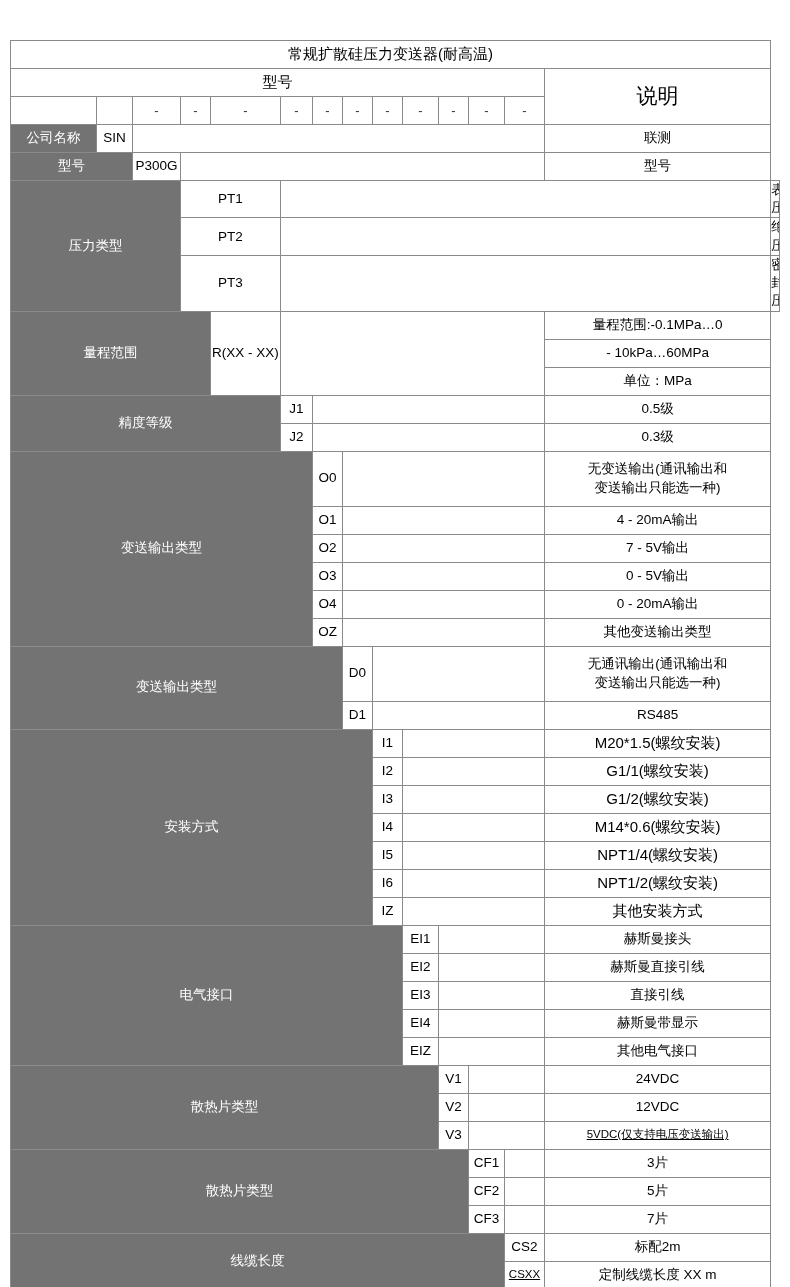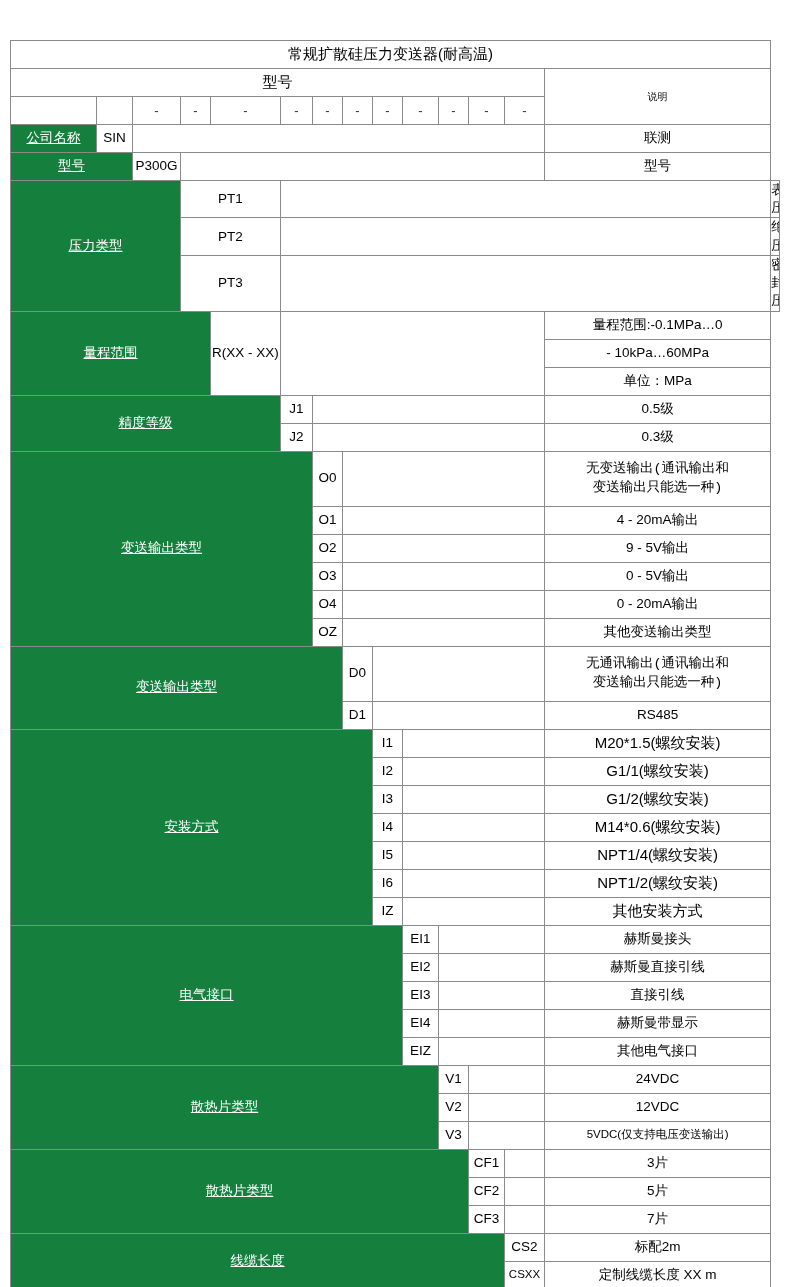--- a/index.html
+++ b/index.html
@@ -31,54 +31,53 @@
     border: 1px solid #8a8a8a;
     padding: 0;
     text-align: center;
     vertical-align: middle;
     height: 27px;
     line-height: 1.35;
     overflow: hidden;
     word-break: break-all;
   }
   td.blue {
-    background: #15803d;
+    background: #737373;
     color: #ffffff;
-    text-decoration: underline;
   }
   td.white {
     background: #ffffff;
     color: #000000;
   }
   td.title {
     height: 34px;
     font-size: 15px;
   }
   td.head {
     height: 30px;
     font-size: 15px;
   }
   td.desc-head {
-    font-size: 10px;
+    font-size: 21px;
   }
   td.dash {
     font-size: 13px;
     color: #333;
     height: 24px;
   }
   td.multiline {
     line-height: 1.55;
     padding: 3px 4px;
-    font-family: Liberation Mono, monospace;
   }
   td.small {
     font-size: 15px;
   }
   td.tiny {
     font-size: 11.5px;
+    text-decoration: underline;
   }
 </style>
 </head>
 <body>
 
 <div id="sheet">
   <table class="spec">
     <colgroup>
       <col style="width:86px">
       <col style="width:36px">
@@ -185,21 +184,21 @@
         <td class="white multiline">无变送输出(通讯输出和<br>变送输出只能选一种)</td>
       </tr>
       <tr>
         <td class="white">O1</td>
         <td class="white" colspan="6"></td>
         <td class="white">4 - 20mA输出</td>
       </tr>
       <tr>
         <td class="white">O2</td>
         <td class="white" colspan="6"></td>
-        <td class="white">9 - 5V输出</td>
+        <td class="white">7 - 5V输出</td>
       </tr>
       <tr>
         <td class="white">O3</td>
         <td class="white" colspan="6"></td>
         <td class="white">0 - 5V输出</td>
       </tr>
       <tr>
         <td class="white">O4</td>
         <td class="white" colspan="6"></td>
         <td class="white">0 - 20mA输出</td>

